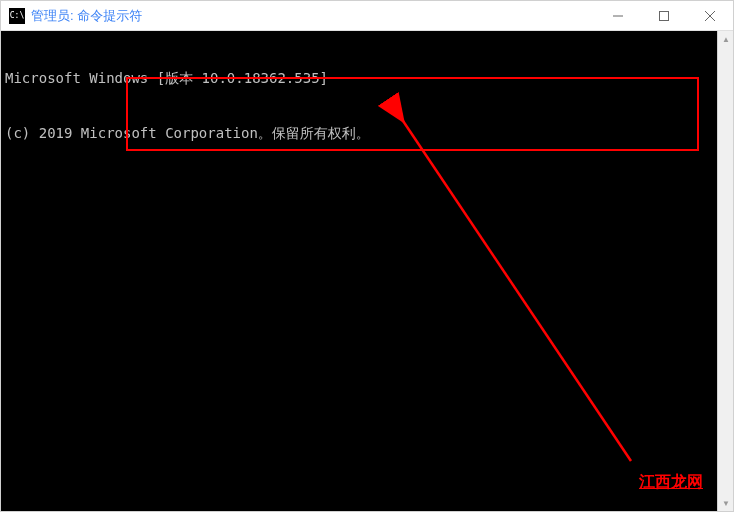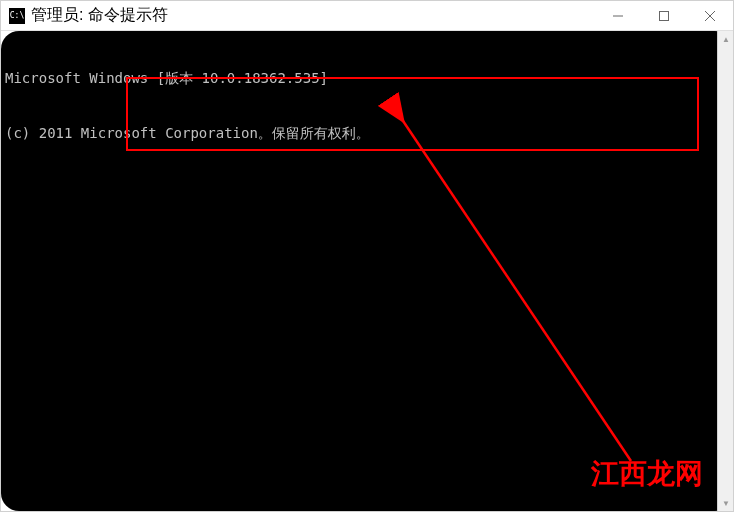--- a/index.html
+++ b/index.html
@@ -37,22 +37,22 @@
       background: #000;
       color: #fff;
       font-size: 8px;
       font-family: monospace;
       display: flex;
       align-items: center;
       justify-content: center;
       margin-right: 6px;
     }
     .titlebar-text {
-      font-size: 16px;
-      color: #000000;
+      font-size: 13px;
+      color: #3b82f6;
       flex: 1;
     }
     .window-controls {
       display: flex;
       height: 100%;
     }
     .window-control {
       width: 46px;
       height: 100%;
       display: flex;
@@ -69,21 +69,20 @@
       flex: 1;
       background: #000;
       color: #c0c0c0;
       font-family: "NSimSun", "SimSun", "Consolas", monospace;
       font-size: 14px;
       line-height: 1.3;
       padding: 2px 4px;
       white-space: pre;
       position: relative;
       overflow: hidden;
-      border-radius: 18px;
     }
     .terminal-line {
       white-space: pre;
     }
     .scrollbar {
       position: absolute;
       right: 0;
       top: 30px;
       bottom: 0;
       width: 16px;
@@ -108,23 +107,24 @@
     }
     .arrow-svg {
       position: absolute;
       pointer-events: none;
     }
     .watermark {
       position: absolute;
       bottom: 18px;
       right: 30px;
       color: #ff0000;
-      font-size: 28px;
+      font-size: 16px;
       font-weight: bold;
       font-family: "Microsoft YaHei", sans-serif;
+      text-decoration: underline;
     }
   </style>
 </head>
 <body>
 
 <div class="window">
   <div class="titlebar">
     <div class="titlebar-icon">C:\</div>
     <div class="titlebar-text">管理员: 命令提示符</div>
     <div class="window-controls">
@@ -142,21 +142,21 @@
         <svg viewBox="0 0 10 10">
             <line x1="0" y1="0" x2="10" y2="10" stroke="#666" stroke-width="1"></line>
             <line x1="10" y1="0" x2="0" y2="10" stroke="#666" stroke-width="1"></line>
           </svg>
       </div>
     </div>
   </div>
 
   <div class="terminal">
     <div class="terminal-line">Microsoft Windows [版本 10.0.18362.535]</div>
-    <div class="terminal-line">(c) 2011 Microsoft Corporation。保留所有权利。</div>
+    <div class="terminal-line">(c) 2019 Microsoft Corporation。保留所有权利。</div>
     <div class="terminal-line"></div>
   </div>
 
   <div class="scrollbar">
     <div class="scrollbar-arrow up">▲</div>
     <div class="scrollbar-arrow down">▼</div>
   </div>
 
   <div class="highlight-box" style="left: 125px; top: 76px; width: 573px; height: 74px;"></div>
 

